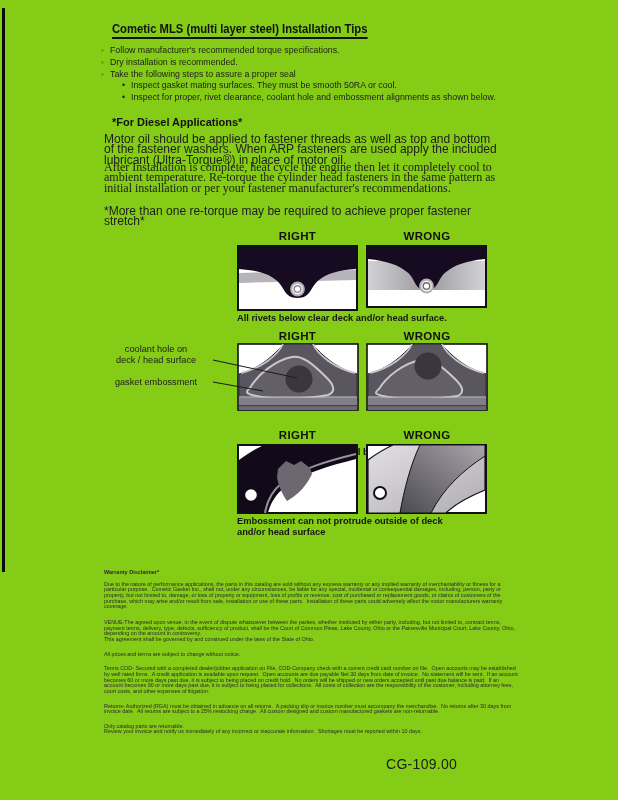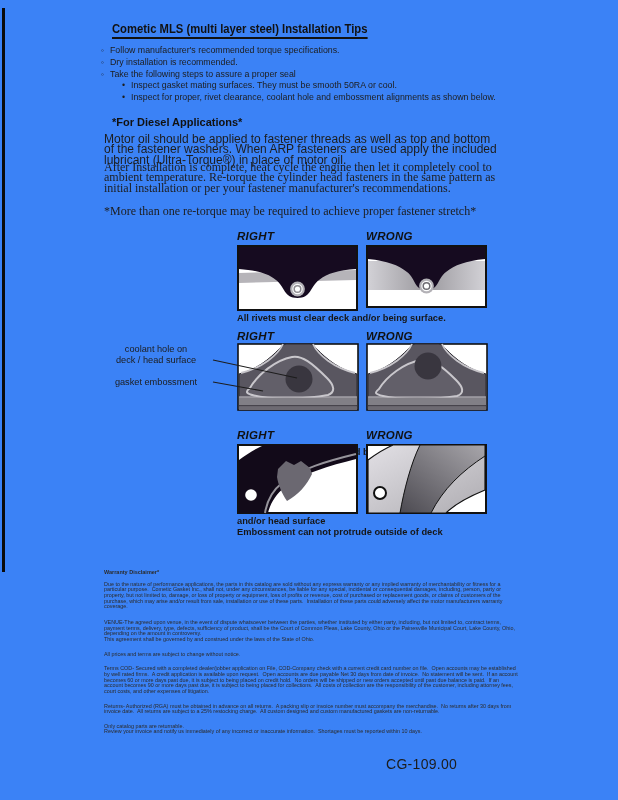--- a/index.html
+++ b/index.html
@@ -1,39 +1,39 @@
 <!DOCTYPE html>
 <html><head>
 <meta charset="utf-8">
 <style>
   html,body{margin:0;padding:0;background:#ffffff;}
   #page{
-    position:relative;width:618px;height:800px;background:#3b82f6;overflow:hidden;
+    position:relative;width:618px;height:800px;background:#84cc16;overflow:hidden;
     font-family:"Liberation Sans","DejaVu Sans",sans-serif;color:#1d1d1d;
   }
   .abs{position:absolute;}
   
   #scan-edge{left:2px;top:8px;width:2.5px;height:564px;background:#0a0a0a;}
   
   #page-title{left:112px;top:22px;font-size:12.5px;font-weight:bold;color:#111;
     border-bottom:2px solid #111;padding-bottom:1px;transform:scaleX(.9);transform-origin:left top;white-space:nowrap;}
   
   #tips-list{left:101px;top:45px;width:420px;font-size:8.8px;line-height:11.8px;color:#1d1d1d;}
   .bullet-row{display:flex;}
   .bullet-marker{width:9px;flex:none;font-size:8px;line-height:11.8px;color:#1d1d1d;}
   .sub{padding-left:21px;}
   .bullet-marker.solid{font-size:8.8px;}
   
   #diesel-heading{left:112px;top:116px;font-size:11px;font-weight:bold;color:#111;}
   .body-para{left:104px;width:398px;font-size:12px;line-height:10.3px;color:#1d1d1d;}
   #para-oil{top:134px;}
   #para-retorque{top:162px;font-family:Liberation Serif, serif;}
-  #para-note{top:206px;font-family:Liberation Serif, serif;}
-  
-  .fig-label{font-size:11.5px;font-weight:bold;letter-spacing:.3px;color:#111;width:121px;font-style:italic;}
+  #para-note{top:206px;}
+  
+  .fig-label{font-size:11.5px;font-weight:bold;letter-spacing:.3px;color:#111;text-align:center;width:121px;}
   .fig-caption{font-size:9.3px;font-weight:bold;color:#161616;line-height:11px;}
   .panel{display:block;}
   .side-label{width:112px;text-align:center;font-size:9.2px;line-height:10.6px;color:#1c1c1c;}
   
   #disclaimer{left:104px;top:570px;width:415px;font-size:5.4px;line-height:5.65px;color:#2b2b2b;}
   #disclaimer .dhead{font-weight:bold;font-size:5.5px;margin:0 0 6px 0;}
   #disclaimer p{margin:0;white-space:pre-wrap;}
   #disclaimer .mb{margin-bottom:9px;}
   #disclaimer .mb-sm{margin-bottom:10px;}
   
@@ -98,21 +98,21 @@
     </defs>
     <rect x="1" y="1" width="119" height="61" fill="#ffffff" stroke="#111" stroke-width="2"></rect>
     <rect x="2" y="16" width="117" height="29" fill="url(#gb)"></rect>
     <rect x="2" y="45" width="117" height="16" fill="#ffffff"></rect>
     <path d="M2,2 H119 V14 C99,16 89,20 80,27 C71,34 73,45 60.5,45 C48,45 50,34 41,27 C32,20 22,16 2,14 Z" fill="#160b20"></path>
     <circle cx="60.5" cy="41" r="7.4" fill="#b3b1b6"></circle>
     <circle cx="60.5" cy="41" r="5.2" fill="#fdfdfd"></circle>
     <circle cx="60.5" cy="41" r="3.3" fill="#ffffff" stroke="#6e6c72" stroke-width="1.5"></circle>
   </svg>
 
-  <div class="abs fig-caption" style="left:237px;top:313px;">All rivets must clear deck and/or being surface.</div>
+  <div class="abs fig-caption" style="left:237px;top:313px;">All rivets below clear deck and/or head surface.</div>
 
   <div class="abs fig-label" style="left:237px;top:330px;">RIGHT</div>
   <div class="abs fig-label" style="left:366px;top:330px;width:122px;">WRONG</div>
 
   <div class="abs side-label" style="left:100px;top:344px;">
     <div>coolant hole on</div>
     <div>deck / head surface</div>
   </div>
   <div class="abs side-label" style="left:100px;top:377px;">gasket embossment</div>
 
@@ -171,22 +171,22 @@
           <stop offset="1" stop-color="#4c4a51"></stop>
       </linearGradient>
     </defs>
     <rect x="1" y="1" width="119" height="68" fill="#ffffff" stroke="#111" stroke-width="2"></rect>
     <path d="M27,1 H119 V46 C102,53 88,61 80,69 H2 V16 C10,10 18,5 27,1 Z" fill="url(#lgrad)" stroke="#111" stroke-width="1.2"></path>
     <path d="M54,1 H119 V12 C96,27 77,45 65,69 H34 C38,46 45,19 54,1 Z" fill="url(#dgrad)" stroke="#111" stroke-width="1"></path>
     <circle cx="14" cy="49" r="6" fill="#ffffff" stroke="#111" stroke-width="2"></circle>
   </svg>
 
   <div class="abs fig-caption" style="left:237px;top:516px;width:230px;">
+    <div>Embossment can not protrude outside of deck</div>
     <div>and/or head surface</div>
-    <div>Embossment can not protrude outside of deck</div>
   </div>
 
   <div class="abs" id="disclaimer">
     <p class="dhead">Warranty Disclaimer*</p>
     <p class="mb-sm">Due to the nature of performance applications, the parts in this catalog are sold without any express warranty or any implied warranty of merchantability or fitness for a particular purpose.  Cometic Gasket Inc., shall not, under any circumstances, be liable for any special, incidental or consequential damages, including, person, party or property, but not limited to, damage, or loss of property or equipment, loss of profits or revenue, cost of purchased or replacement goods, or claims of customers of the purchase, which may arise and/or result from sale, installation or use of these parts.  Installation of these parts could adversely affect the motor manufacturers warranty coverage.</p>
     <p>VENUE-The agreed upon venue, in the event of dispute whatsoever between the parties, whether instituted by either party, including, but not limited to, contract terms, payment terms, delivery, type, defects, sufficiency of product, shall be the Court of Common Pleas, Lake County, Ohio or the Painesville Municipal Court, Lake County, Ohio, depending on the amount in controversy.</p>
     <p class="mb">This agreement shall be governed by and construed under the laws of the State of Ohio.</p>
     <p class="mb">All prices and terms are subject to change without notice.</p>
     <p class="mb">Terms COD- Secured with a completed dealer/jobber application on File, COD-Company check with a current credit card number on file.  Open accounts may be established by well rated firms.  A credit application is available upon request.  Open accounts are due payable Net 30 days from date of invoice.  No statement will be sent.  If an account becomes 60 or more days past due, it is subject to being placed on credit hold.  No orders will be shipped or new orders accepted until past due balance is paid.  If an account becomes 90 or more days past due, it is subject to being placed for collections.  All costs of collection are the responsibility of the customer, including attorney fees, court costs, and other expenses of litigation.</p>
     <p class="mb">Returns- Authorized (RGA) must be obtained in advance on all returns.  A packing slip or invoice number must accompany the merchandise.  No returns after 30 days from invoice date.  All returns are subject to a 25% restocking charge.  All custom designed and custom manufactured gaskets are non-returnable.</p>

